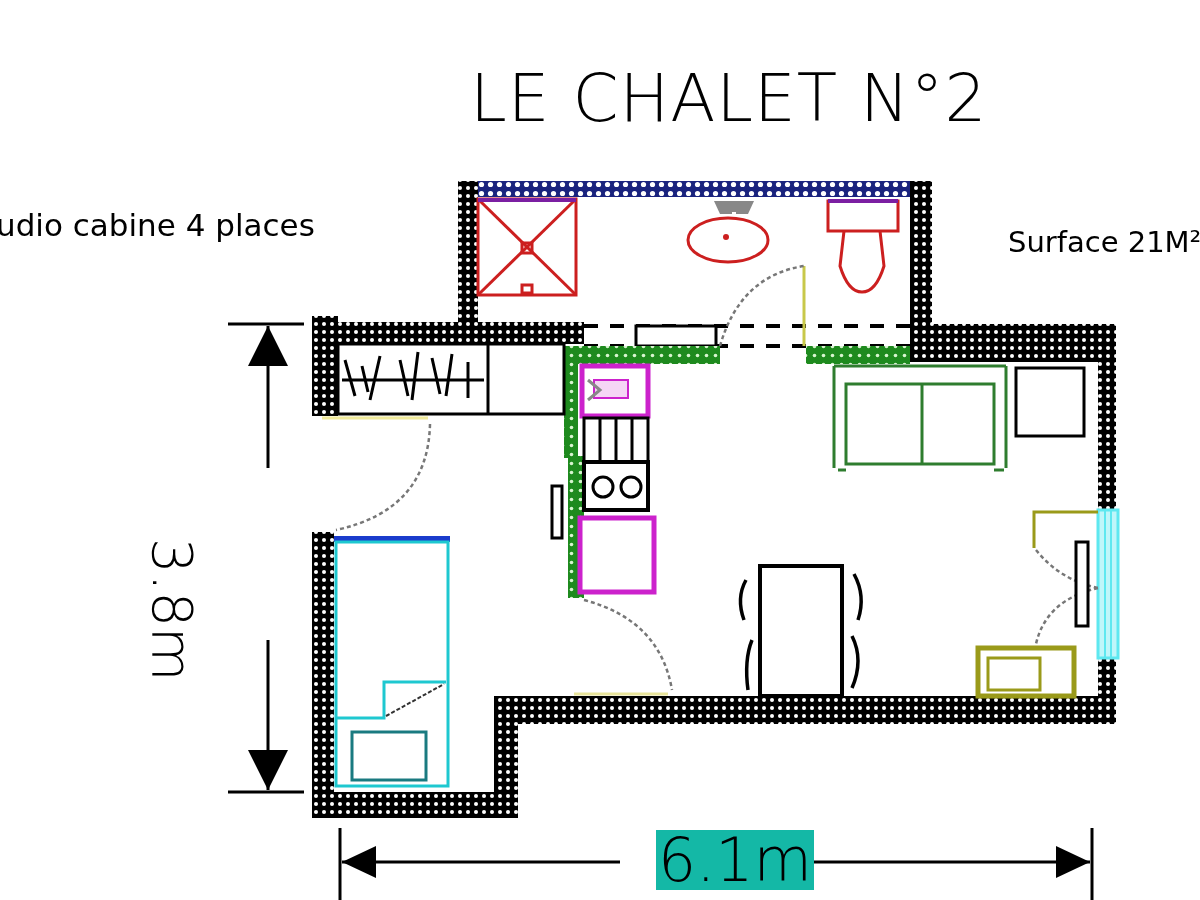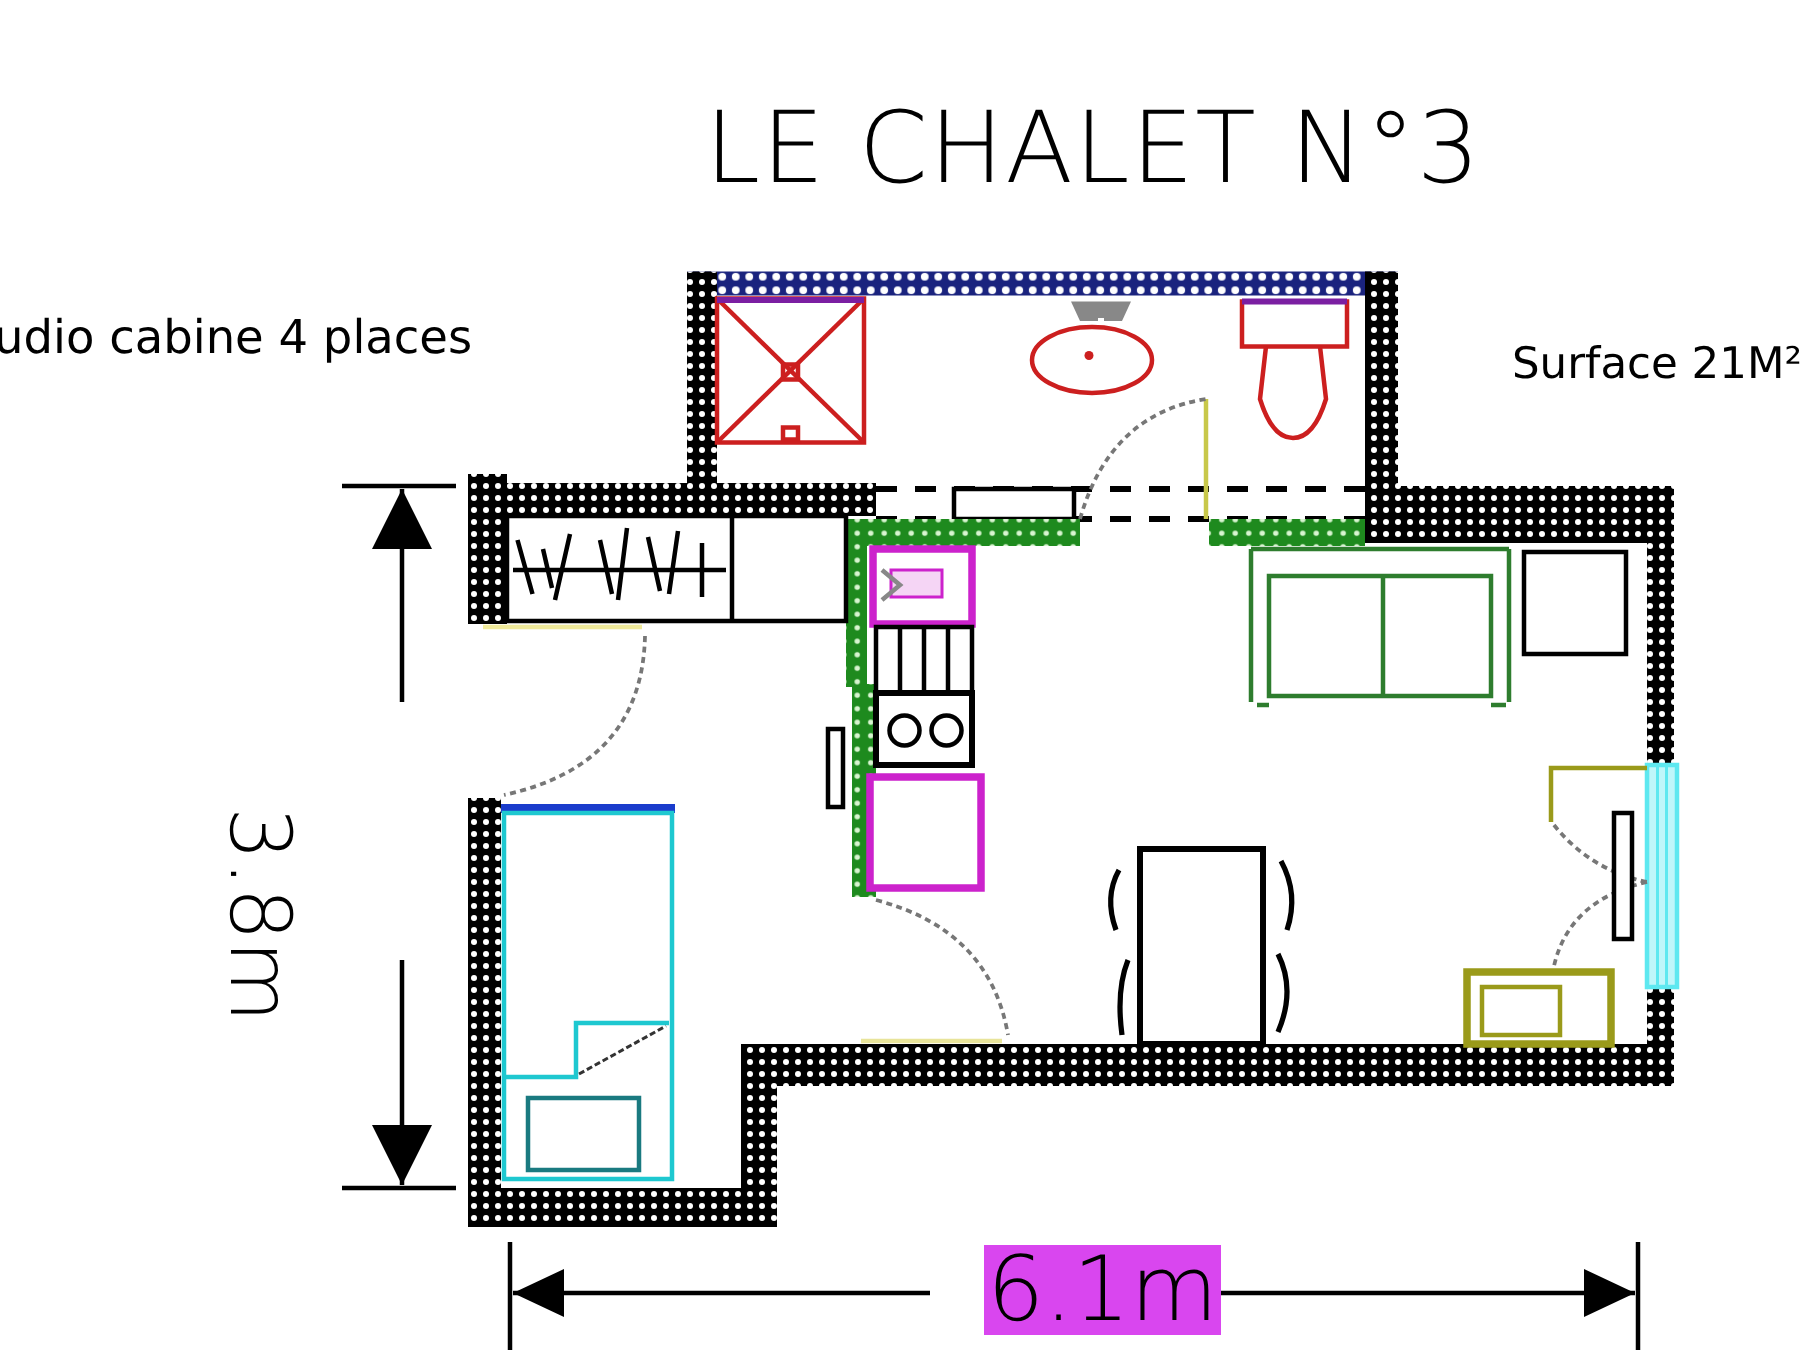--- a/index.html
+++ b/index.html
@@ -1,28 +1,28 @@
 <!DOCTYPE html>
 <html><head>
 <meta charset="utf-8">
 <style>
   html, body { margin: 0; padding: 0; background: #ffffff; }
   body { width: 1200px; height: 900px; overflow: hidden; position: relative; font-family: "Liberation Sans", sans-serif; }
   .label { position: absolute; white-space: nowrap; color: #000; }
   .title { left: 470px; top: 66px; font-size: 66px; font-family: "DejaVu Sans", sans-serif; font-weight: 300; letter-spacing: 1px; line-height: 1; }
   .subtitle { left: -4px; top: 210px; font-size: 31px; font-family: "DejaVu Sans", sans-serif; line-height: 1; }
   .surface { left: 1008px; top: 228px; font-size: 29px; font-family: "DejaVu Sans", sans-serif; line-height: 1; }
-  .dim-h { left: 656px; top: 830px; font-size: 60px; font-family: "DejaVu Sans", sans-serif; line-height: 1; font-weight: 300; background: #d946ef; padding: 0 2px; }
+  .dim-h { left: 656px; top: 830px; font-size: 60px; font-family: "DejaVu Sans", sans-serif; line-height: 1; font-weight: 300; background: #14b8a6; padding: 0 2px; }
   .dim-v { left: 200px; top: 536px; font-size: 56px; font-family: "DejaVu Sans", sans-serif; line-height: 1; font-weight: 300; transform: rotate(90deg); transform-origin: 0 0; background: #fff; padding: 0 2px; }
   svg.plan { position: absolute; left: 0; top: 0; }
 </style>
 </head>
 <body>
 
-<div class="label title">LE CHALET N°3</div>
+<div class="label title">LE CHALET N°2</div>
 <div class="label subtitle">udio cabine 4 places</div>
 <div class="label surface">Surface 21M²</div>
 
 <svg class="plan" width="1200" height="900" viewBox="0 0 1200 900">
   <defs>
     <pattern id="wallDots" width="8" height="8" patternUnits="userSpaceOnUse">
       <rect width="8" height="8" fill="#000"></rect>
       <circle cx="4" cy="4" r="2" fill="#fff"></circle>
     </pattern>
     <pattern id="greenDots" width="9" height="9" patternUnits="userSpaceOnUse">

